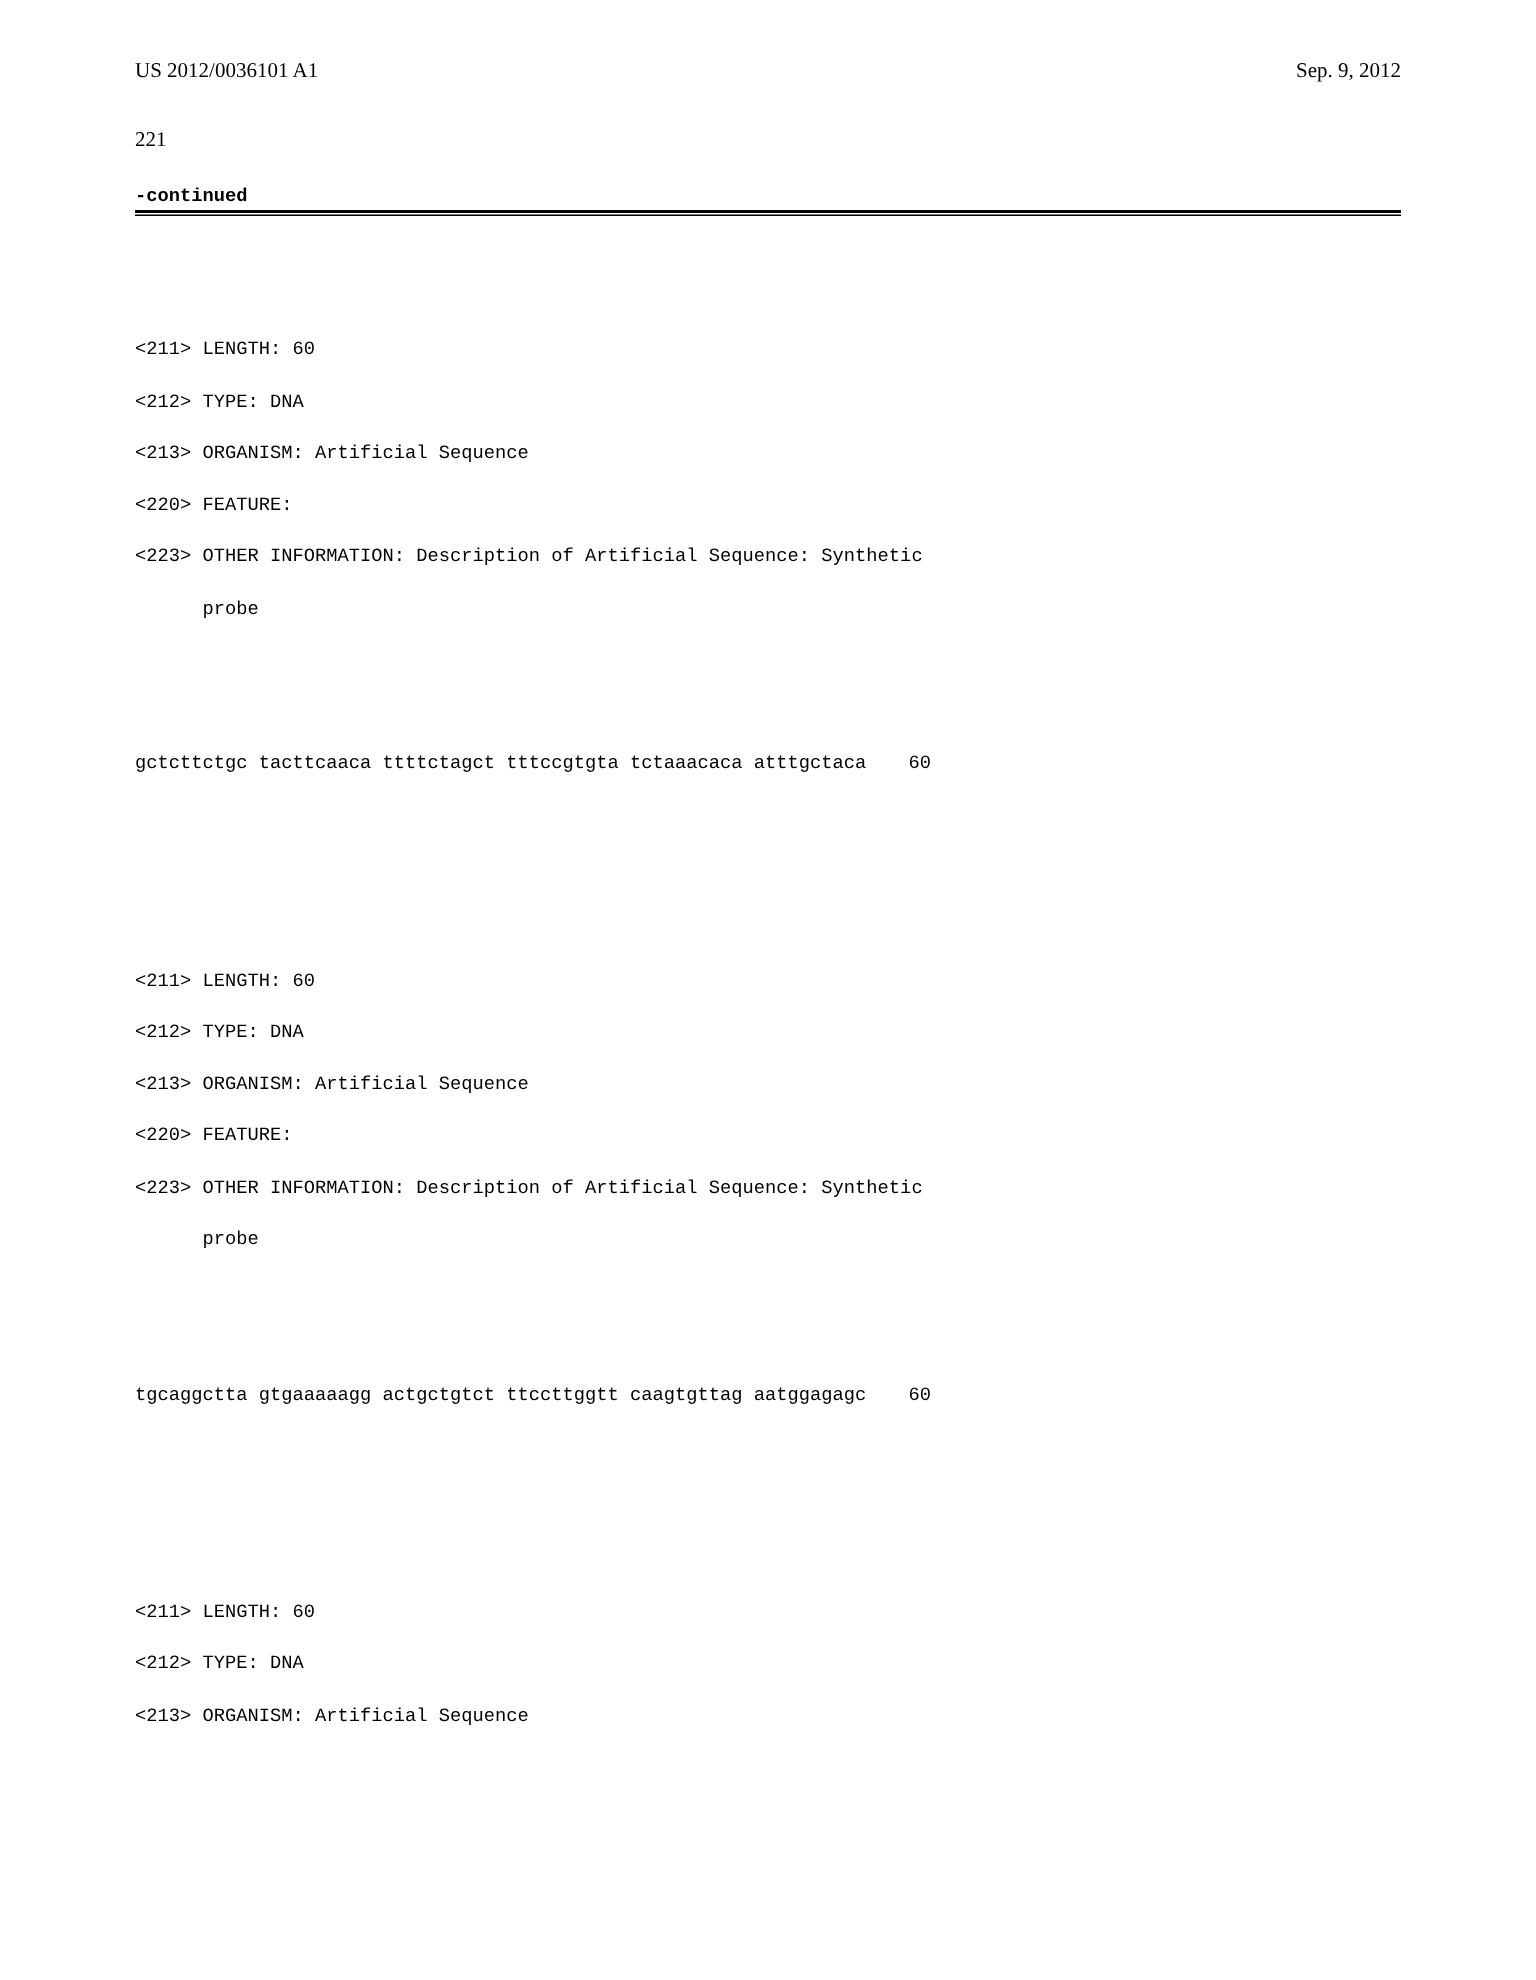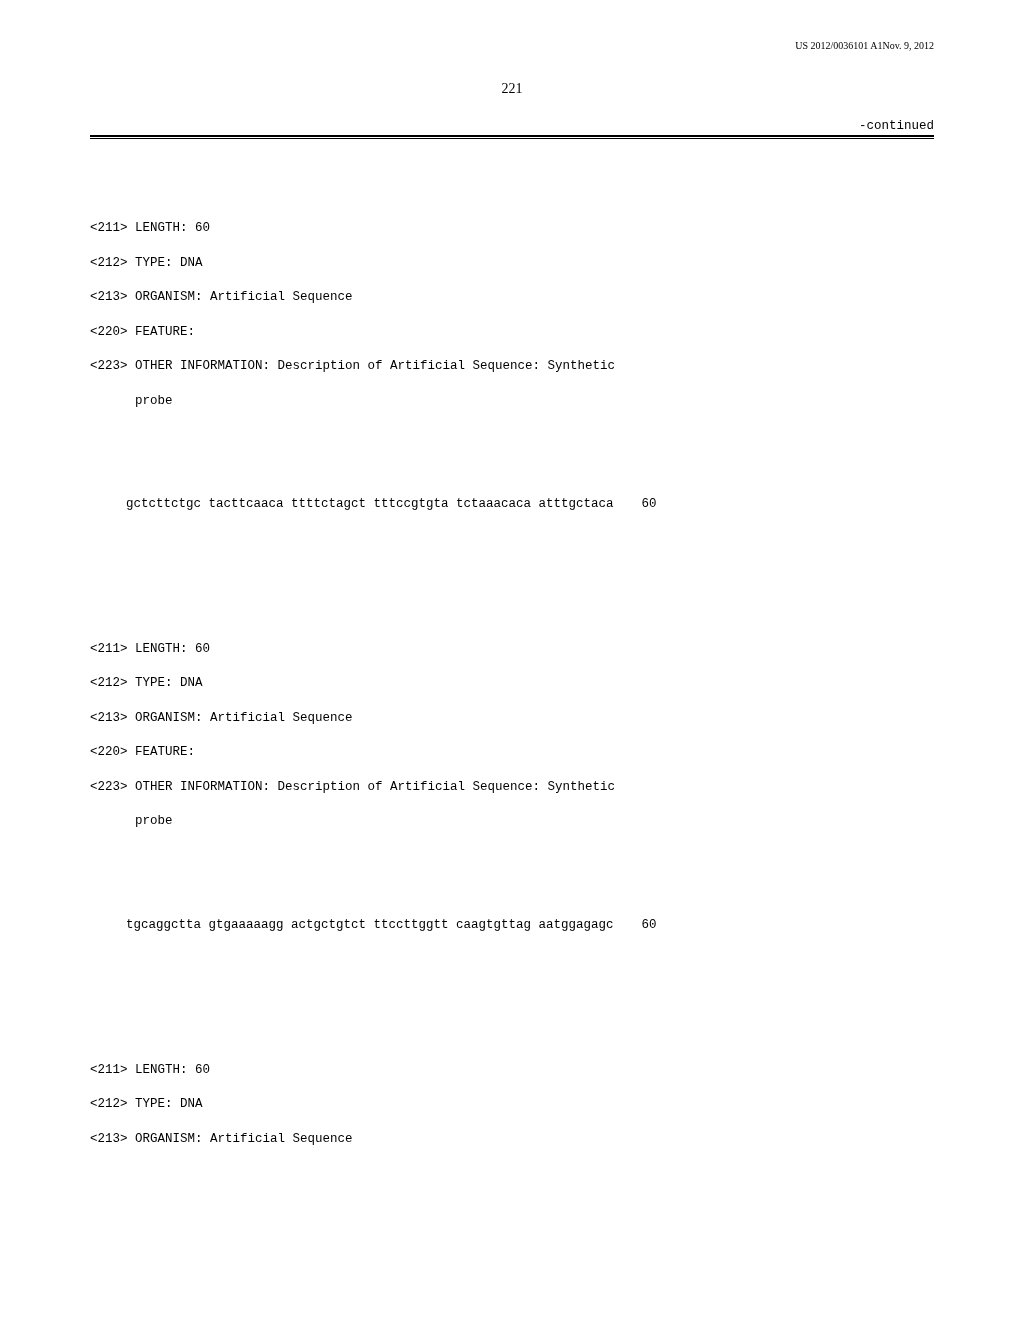--- a/index.html
+++ b/index.html
@@ -7,34 +7,34 @@
     padding: 0;
     background: #fff;
     font-family: "Times New Roman", serif;
     width: 1024px;
   }
   .page {
     padding: 40px 90px 40px 90px;
   }
   .header {
     display: flex;
-    justify-content: flex-end;
-    font-size: 10px;
+    justify-content: space-between;
+    font-size: 14px;
     margin-bottom: 30px;
   }
   .page-number {
-    text-align: center;
     font-size: 14px;
     margin-bottom: 22px;
   }
   .continued {
-    text-align: right;
+    text-align: left;
     font-family: "Courier New", monospace;
     font-size: 12.5px;
     margin-bottom: 2px;
+    font-weight: bold;
   }
   .hr-top {
     border: none;
     border-top: 2px solid #000;
     margin: 0 0 1px 0;
   }
   .hr-thin {
     border: none;
     border-top: 1px solid #000;
     margin: 0 0 12px 0;
@@ -43,37 +43,36 @@
     font-family: "Courier New", monospace;
     font-size: 12.5px;
     line-height: 1.38;
     white-space: pre;
   }
   .seq-block {
     margin-bottom: 24px;
   }
   .seq-line {
     display: flex;
-    margin-left: 36px;
   }
   .seq-text {
     flex: 0 0 auto;
   }
   .seq-num {
     padding-left: 28px;
   }
 </style>
 </head>
 <body>
 
 <div class="page">
 
   <div class="header">
     <span>US 2012/0036101 A1</span>
-    <span>Nov. 9, 2012</span>
+    <span>Sep. 9, 2012</span>
   </div>
 
   <div class="page-number">221</div>
 
   <div class="continued">-continued</div>
   <hr class="hr-top">
   <hr class="hr-thin">
 
   <div class="seq-content">
 

